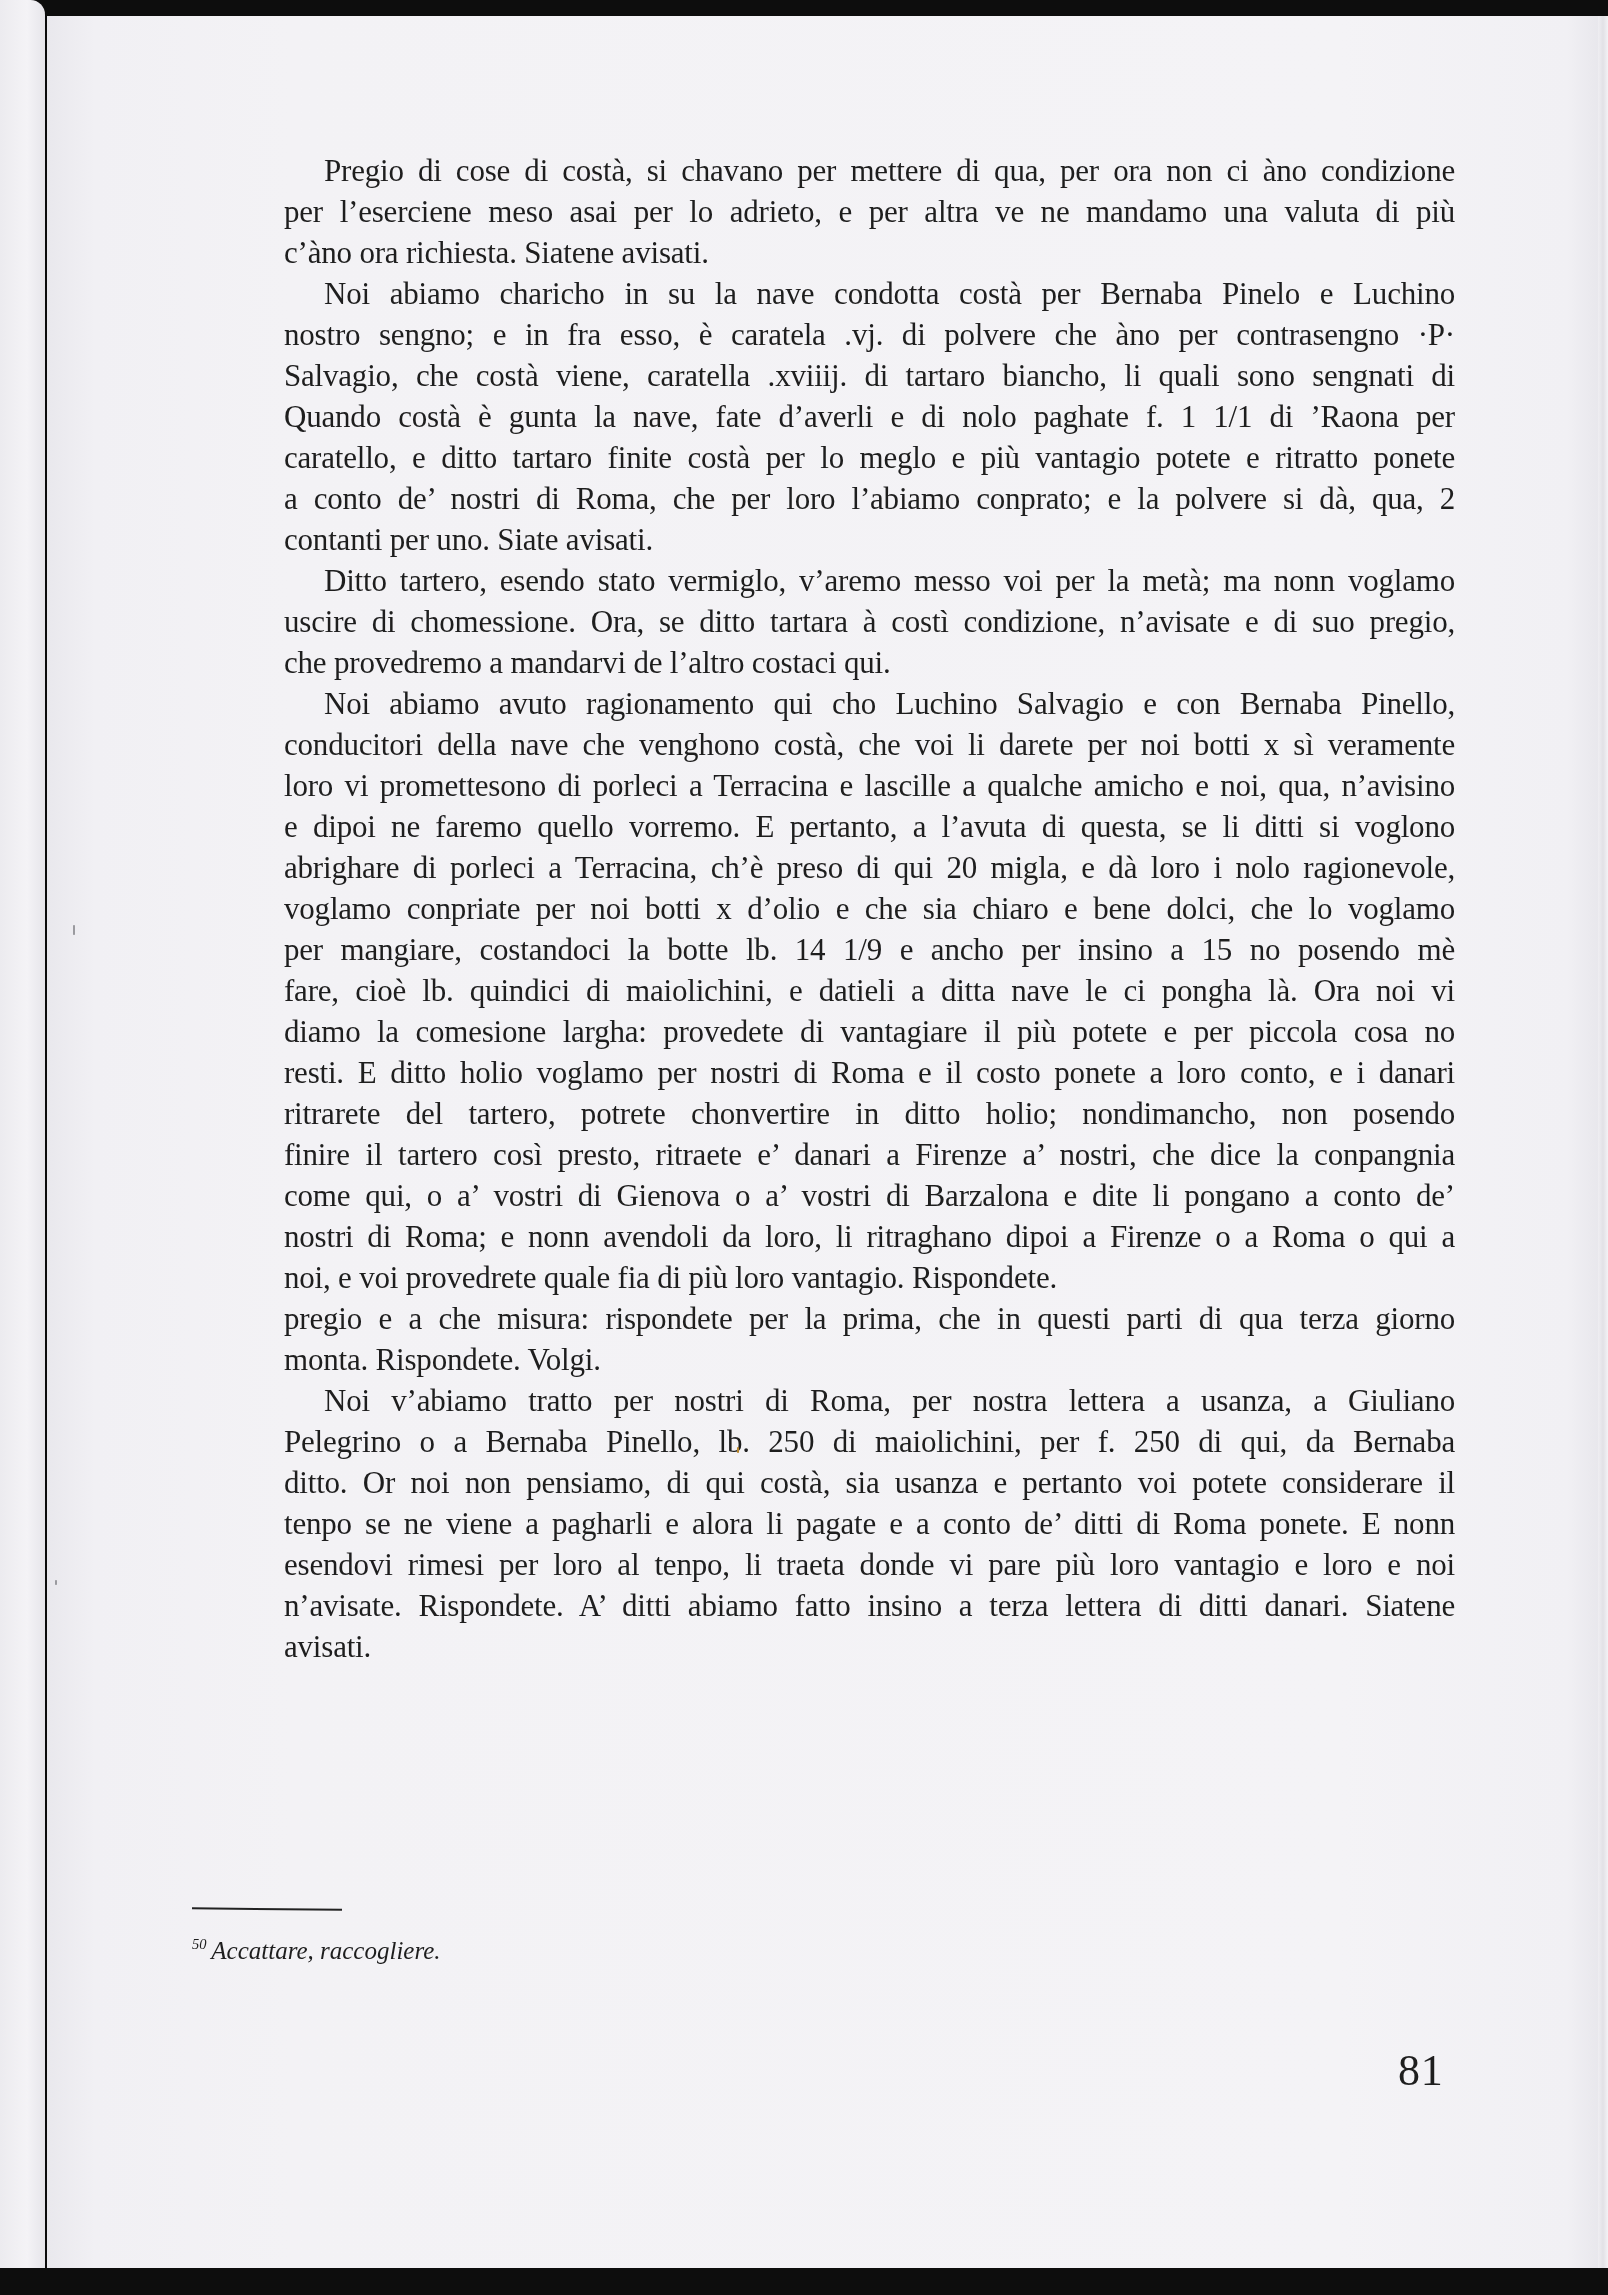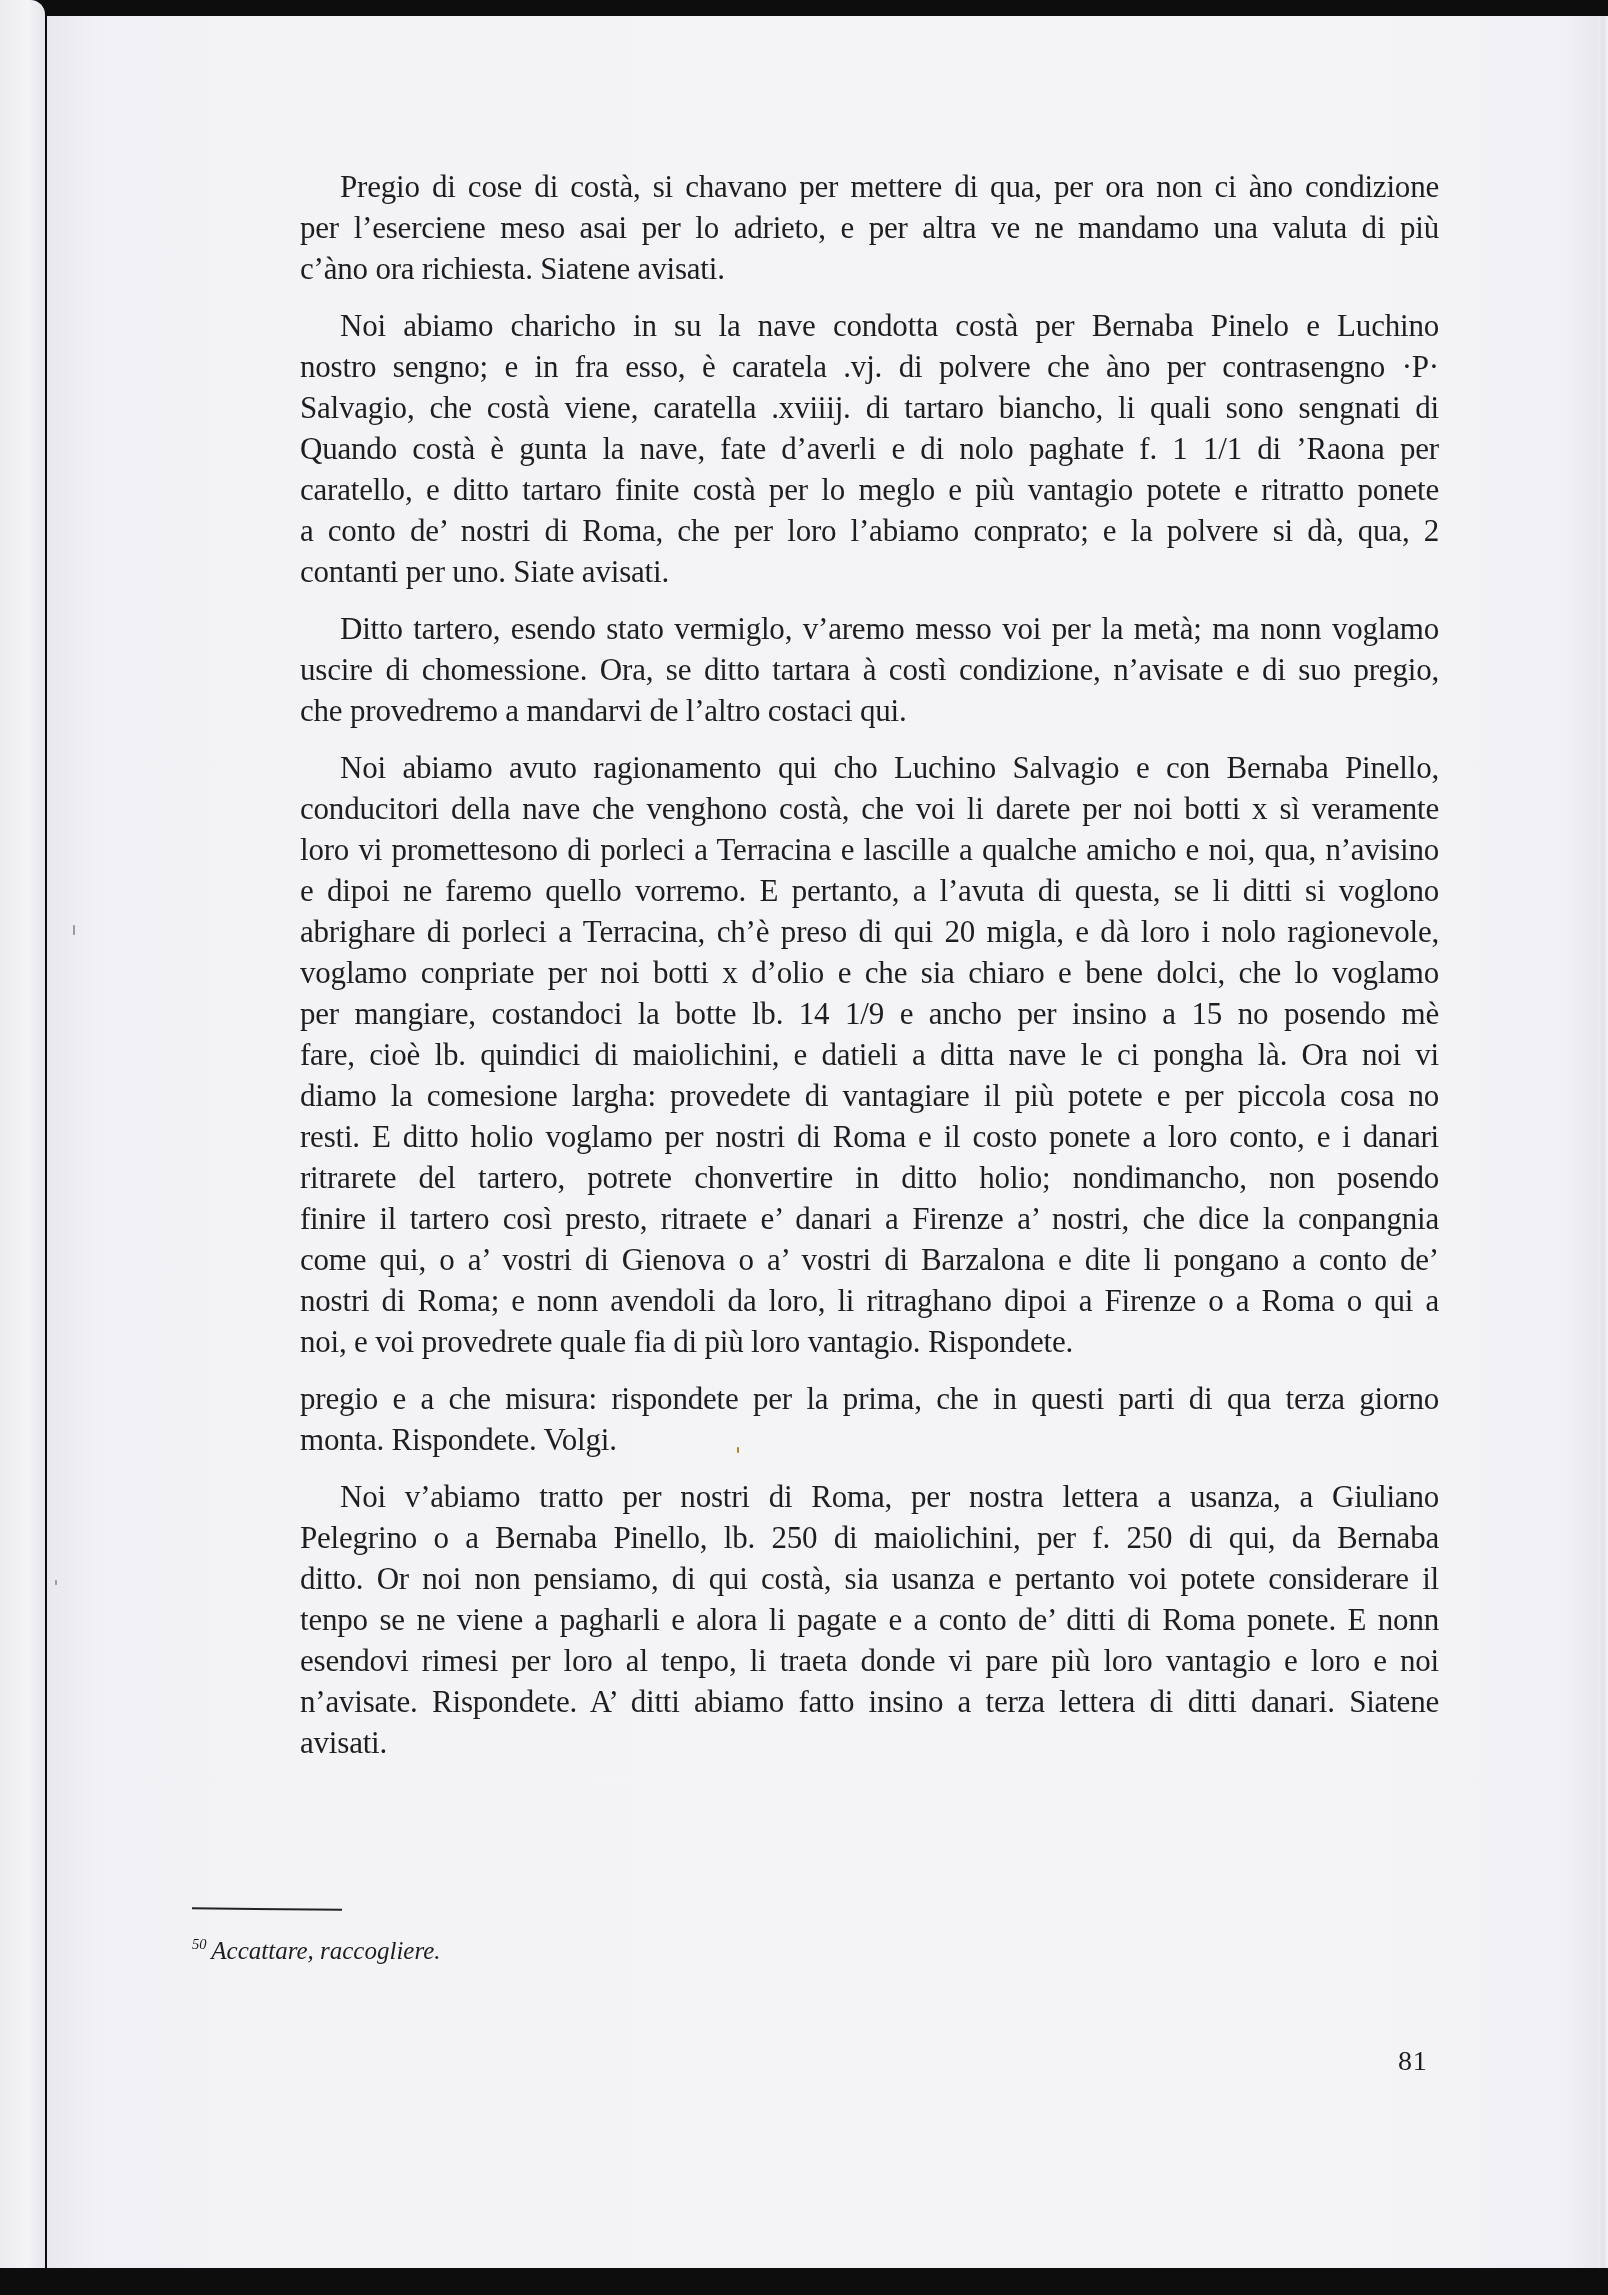--- a/index.html
+++ b/index.html
@@ -46,21 +46,21 @@
     width: 9.7px; height: 2252px;
     background: linear-gradient(to right, #efeef2, #e2e1e6, #f3f2f5);
   }
   .text-block {
     position: absolute;
     left: 204px;
     top: 150px;
     width: 1211px;
   }
   .para {
-    margin: 16px;
+    margin: 0;
     font-size: 31px;
     line-height: 41px;
     text-align: justify;
     text-indent: 40px;
     hyphens: none;
     letter-spacing: -0.2px;
   }
   .line {
     display: block;
     text-align: justify;
@@ -113,21 +113,21 @@
     font-size: 14.5px;
     position: relative;
     top: -9.7px;
     vertical-align: 0;
     margin-right: 4.8px;
   }
   .page-number {
     position: absolute;
     left: 1398px;
     top: 2045px;
-    font-size: 28px;
+    font-size: 44px;
     letter-spacing: 0.8px;
   }
   .speck {
     position: absolute;
     width: 2.4px; height: 5.7px;
     background: #b7842a;
     border-radius: 1.6px;
   }
   .margin-mark {
     position: absolute;

